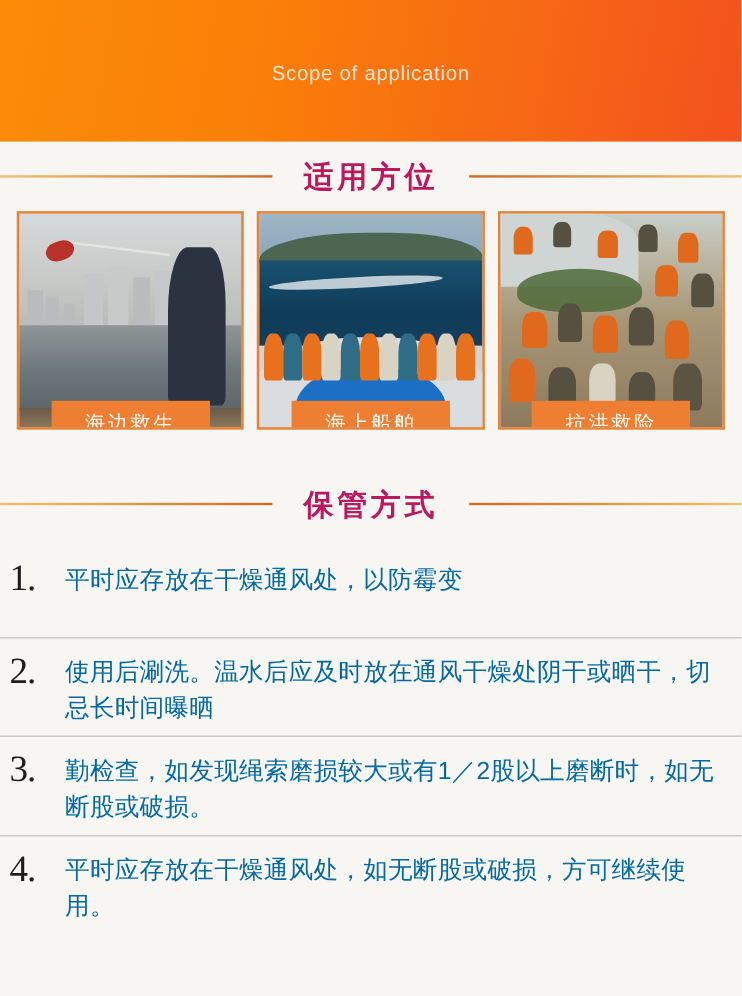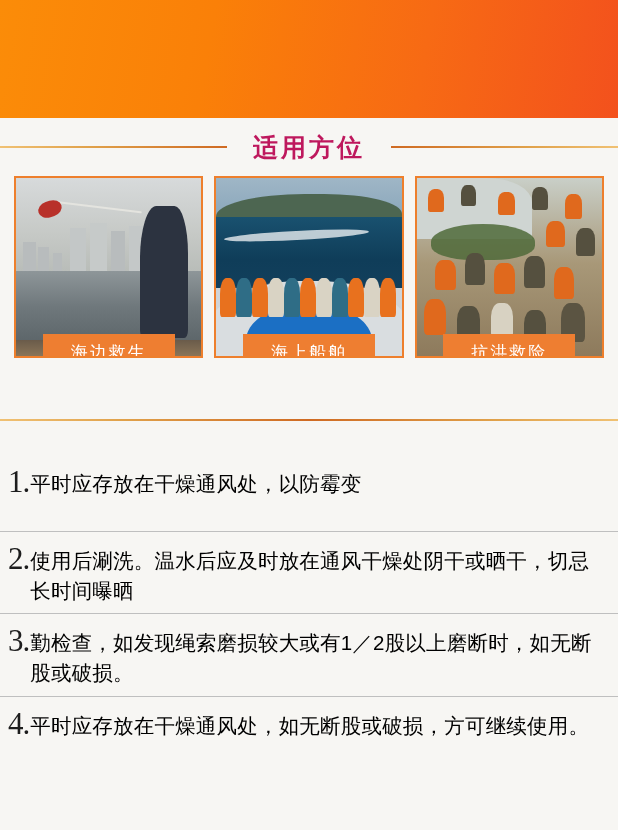--- a/index.html
+++ b/index.html
@@ -113,24 +113,25 @@
     font-size:31px;
     line-height:40px;
     color:#1d1d1d;
     flex:0 0 auto;
     padding-right:1px;
     letter-spacing:-1px;
   }
   .txt{
     font-size:20.5px;
     line-height:1.45;
-    color:#000000;
+    color:#0369a1;
     padding-top:7px;
     letter-spacing:.2px;
     flex:1 1 auto;
+    margin-left:24px;
   }
 
   
   .sky-a{position:absolute;left:0;top:0;width:100%;height:52%;
     background:linear-gradient(#d7dadb,#c6c9c6 60%,#b9bdb9);}
   .bldg{position:absolute;bottom:48%;background:#b8bcbd;}
   .water-a{position:absolute;left:0;top:52%;width:100%;height:40%;
     background:linear-gradient(#8e9699,#6f787c 50%,#5d666a);}
   .shore-a{position:absolute;left:0;bottom:0;width:100%;height:9%;
     background:linear-gradient(#6a5b4a,#8a7558);}
@@ -161,20 +162,21 @@
     background:#cfd5d2;border-radius:0 40% 0 0;}
   .grass-c{position:absolute;left:8%;top:26%;width:56%;height:20%;
     background:#4f6a3a;border-radius:50% 50% 40% 40%;opacity:.85;}
   .crowd-c{position:absolute;inset:0;}
   .crowd-c i{position:absolute;border-radius:38% 38% 14% 14%;}
 </style>
 </head>
 <body>
 
 <div class="header">
+  <div class="header-sub">Scope of application</div>
 </div>
 
 <div class="section-head">
   <div class="rule left"></div>
   <div class="label">适用方位</div>
   <div class="rule right"></div>
 </div>
 
 <div class="cards">
 
@@ -248,20 +250,21 @@
         <i style="left:78%;top:70%;width:13%;height:22%;background:#5b5442"></i>
       </div>
     </div>
     <div class="chip">抗洪救险</div>
   </div>
 
 </div>
 
 <div class="section-head" style="margin-top:33px">
   <div class="rule left"></div>
+  <div class="label">保管方式</div>
   <div class="rule right"></div>
 </div>
 
 <div class="list">
 
   <div class="list-item">
     <span class="num">1.</span>
     <span class="txt">平时应存放在干燥通风处，以防霉变</span>
   </div>
 

